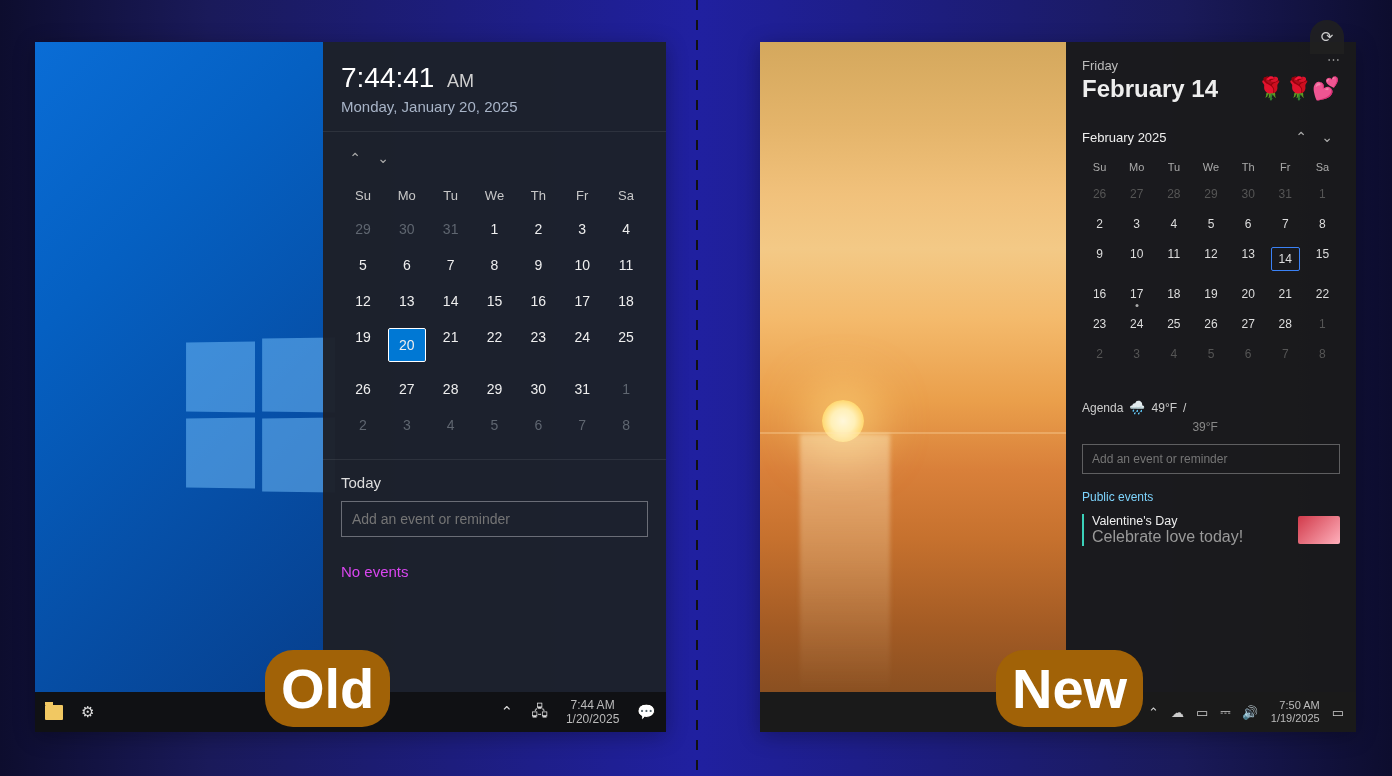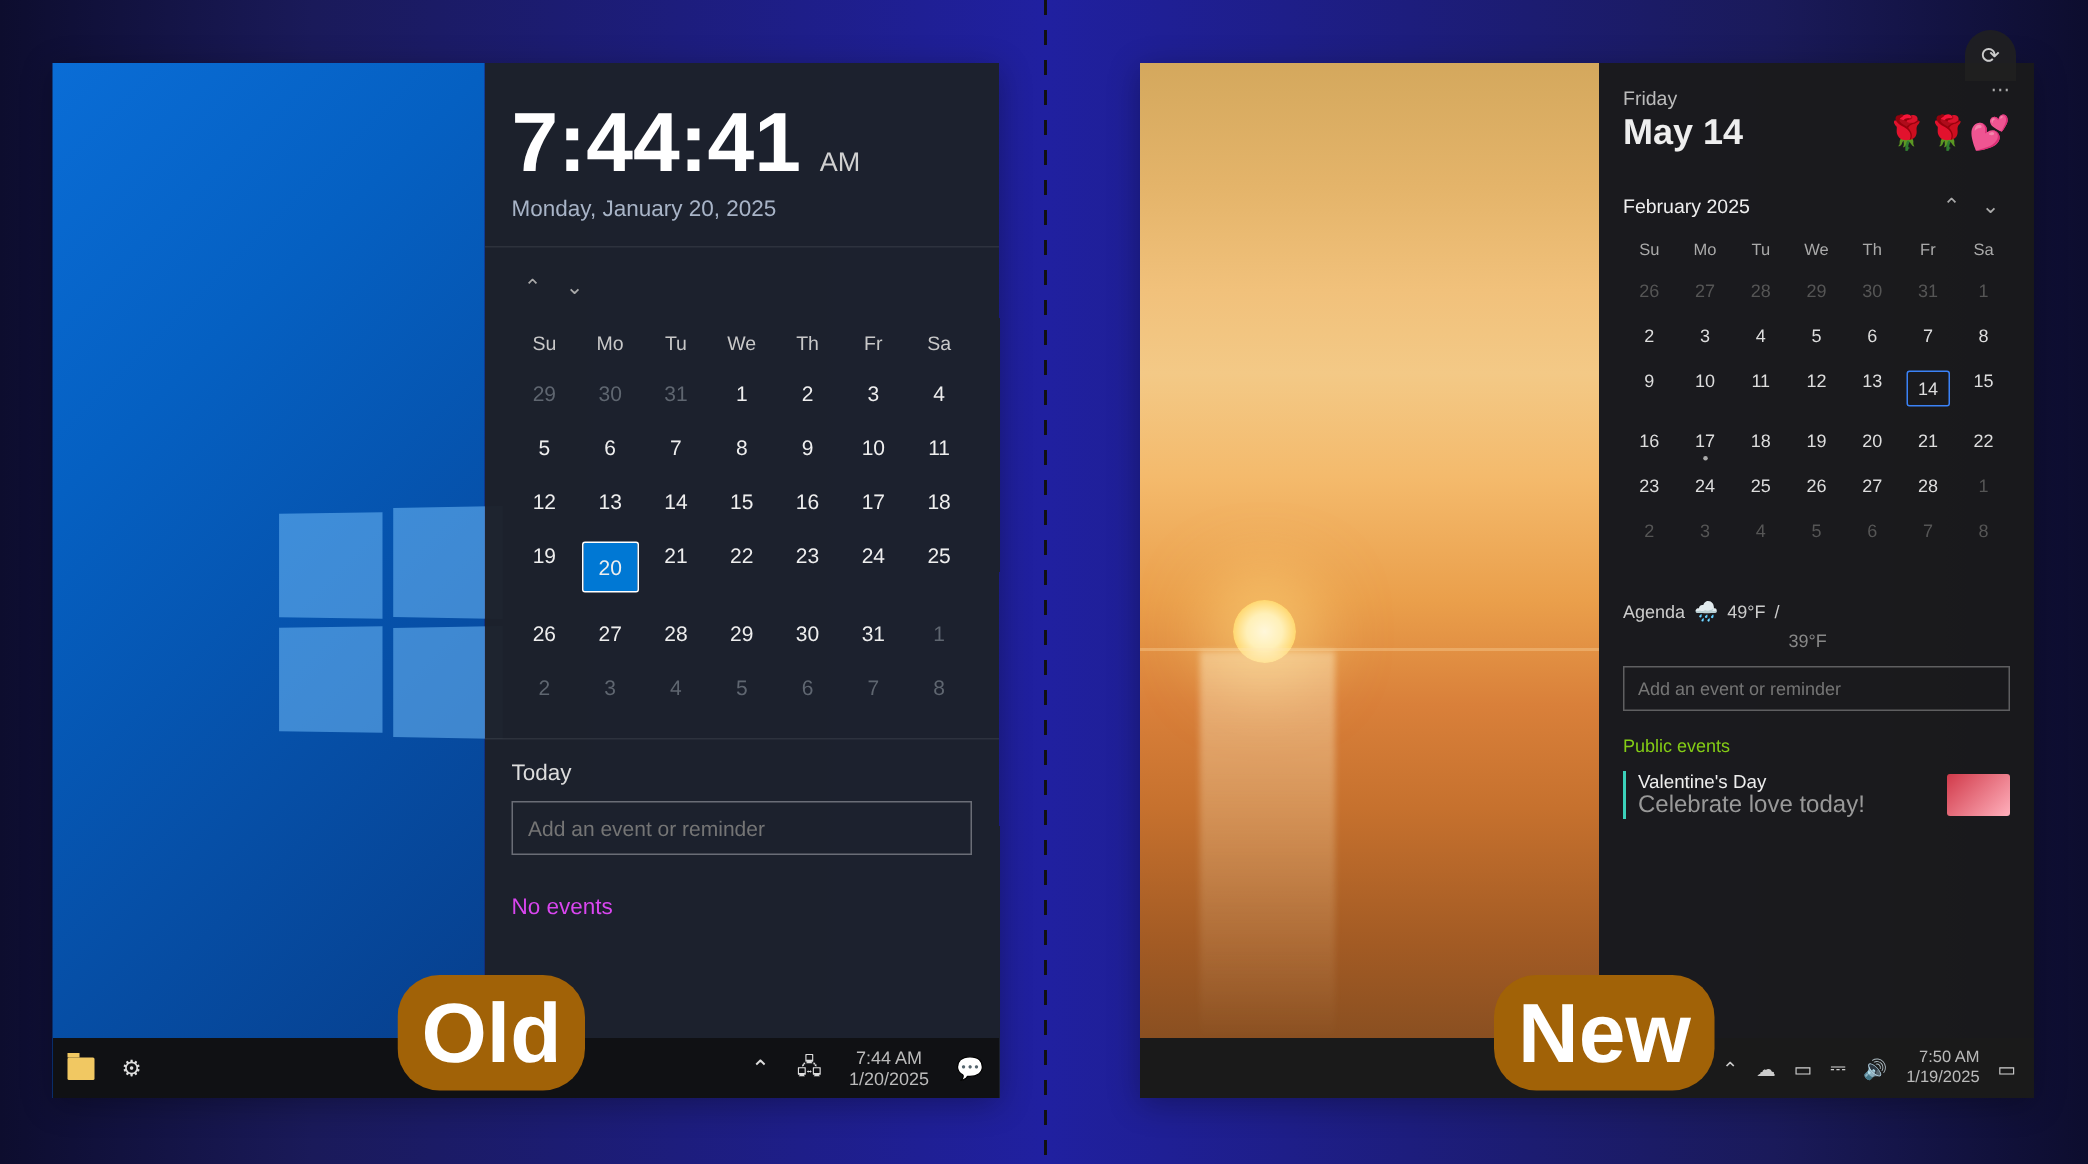--- a/index.html
+++ b/index.html
@@ -40,21 +40,21 @@
   .win-logo .tr { left:76px;top:-4px;width:74px;height:74px; transform:perspective(400px) rotateY(-10deg);}
   .win-logo .bl { left:0;top:76px;width:70px;height:70px; transform:perspective(400px) rotateY(-10deg);}
   .win-logo .br { left:76px;top:76px;width:74px;height:74px; transform:perspective(400px) rotateY(-10deg);}
   .old-flyout {
     flex:1;
     background: rgba(28,33,42,.96);
     color: #fff;
     padding: 20px 18px 0 18px;
     position: relative;
   }
-  .clock-time { font-size: 56px; font-weight: 700; display:inline-block;}
+  .clock-time { font-size: 28px; font-weight: 400; display:inline-block;}
   .clock-ampm { font-size: 18px; font-weight: 350; color:#d0d0d0; margin-left:8px; }
   .clock-date { font-size: 15px; color:#a8b4c7; margin-top:4px; }
   .hr { border:none; border-top:1px solid rgba(255,255,255,.08); margin:16px -18px 12px;}
   .month-row { display:flex; align-items:center; }
   .month-label { font-size:16px; flex:1; color:#eee;}
   .chev { width:28px; height:28px; display:flex; align-items:center; justify-content:center; color:#aaa; cursor:pointer; font-size:14px;}
   .cal-grid {
     display:grid;
     grid-template-columns: repeat(7,1fr);
     gap:0;
@@ -171,21 +171,21 @@
     width:3px;height:3px; border-radius:50%; background:#aaa; transform:translateX(-50%);
   }
   .agenda-row{ margin-top:12px; font-size:12px; color:#ccc; display:flex; align-items:center; gap:6px;}
   .weather-icon{ font-size:13px;}
   .new-input{
     width:100%; margin-top:10px;
     background:transparent;
     border:1px solid rgba(255,255,255,.3);
     padding:7px 9px; color:#999; font-size:12px;
   }
-  .public-label{ margin-top:16px; font-size:12px; color:#84cc16;}
+  .public-label{ margin-top:16px; font-size:12px; color:#7dd3fc;}
   .event-card{
     margin-top:10px; display:flex; align-items:center;
     border-left:2px solid #3bd1ba; padding-left:8px;
   }
   .event-card .title{font-size:12.5px;}
   .event-card .sub{font-size:16px;color:#999;}
   .event-thumb{
     width:42px;height:28px;margin-left:auto;
     background:linear-gradient(135deg,#d13a4a,#ffb0bc);
     border-radius:2px;
@@ -306,21 +306,21 @@
   <div class="new-wallpaper">
     <div class="sun"></div>
     <div class="horizon"></div>
     <div class="reflection"></div>
   </div>
   <div class="new-flyout">
     <div class="like-circle">⟳</div>
     <div class="more-icon">⋯</div>
     <div class="day-name">Friday</div>
     <div class="big-date">
-      <span>May 14</span>
+      <span>February 14</span>
       <span class="roses">🌹🌹💕</span>
     </div>
     <div class="new-month-row">
       <div class="month-label" style="font-size:13px;">February 2025</div>
       <div class="chev">⌃</div>
       <div class="chev">⌄</div>
     </div>
     <div class="new-cal" id="new-cal">
         <div class="dow">Su</div>
         <div class="dow">Mo</div>

